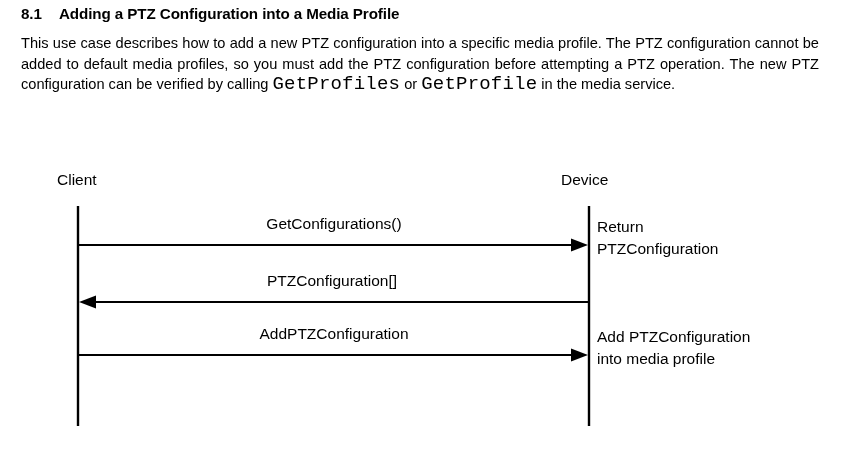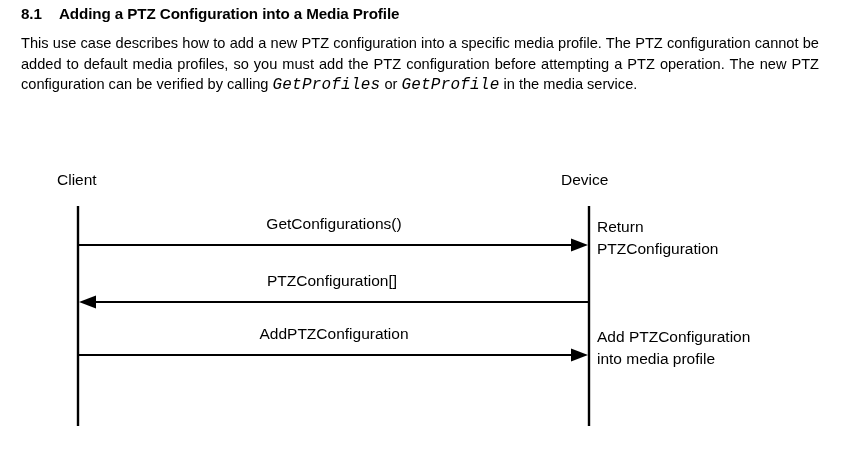--- a/index.html
+++ b/index.html
@@ -40,23 +40,22 @@
   #intro-paragraph {
     font-size: 14.6px;
     line-height: 20.5px;
     text-align: justify;
     text-justify: inter-word;
     margin: 0;
     word-spacing: 0px;
   }
   #intro-paragraph .code {
     font-family: "Liberation Mono", "DejaVu Sans Mono", monospace;
-    font-size: 16px;
+    font-size: 19px;
     letter-spacing: 0.2px;
-    font-style: italic;
   }
 
   
   #sequence-diagram {
     position: absolute;
     left: 0;
     top: 155px;
     width: 861px;
     height: 300px;
   }

